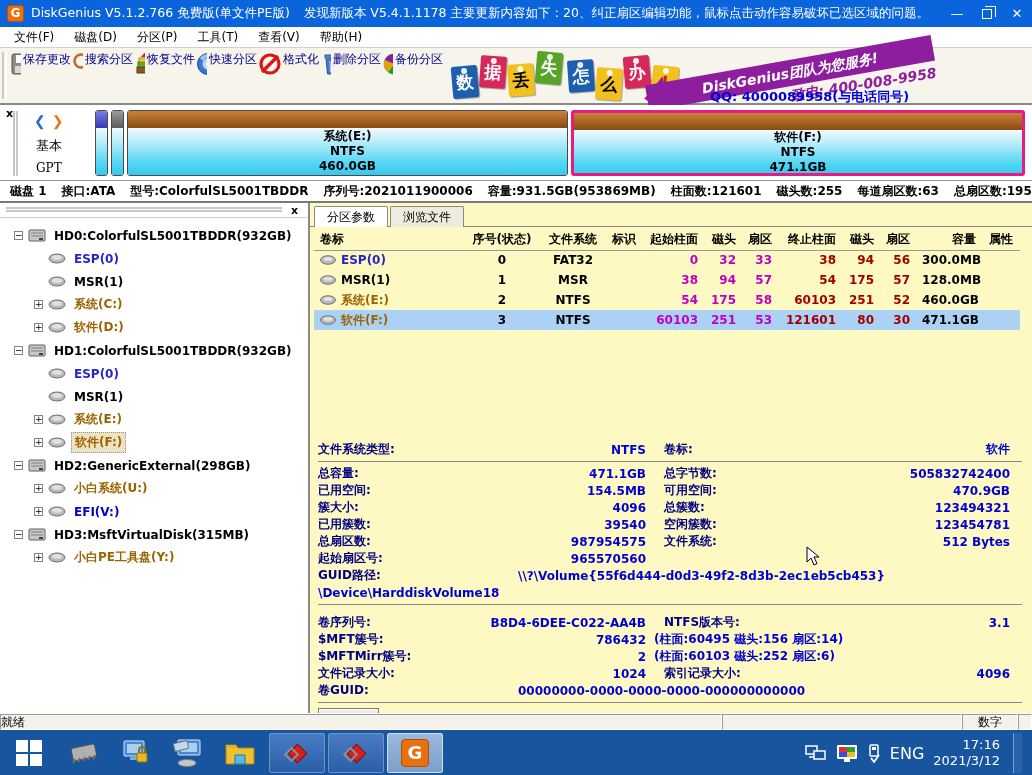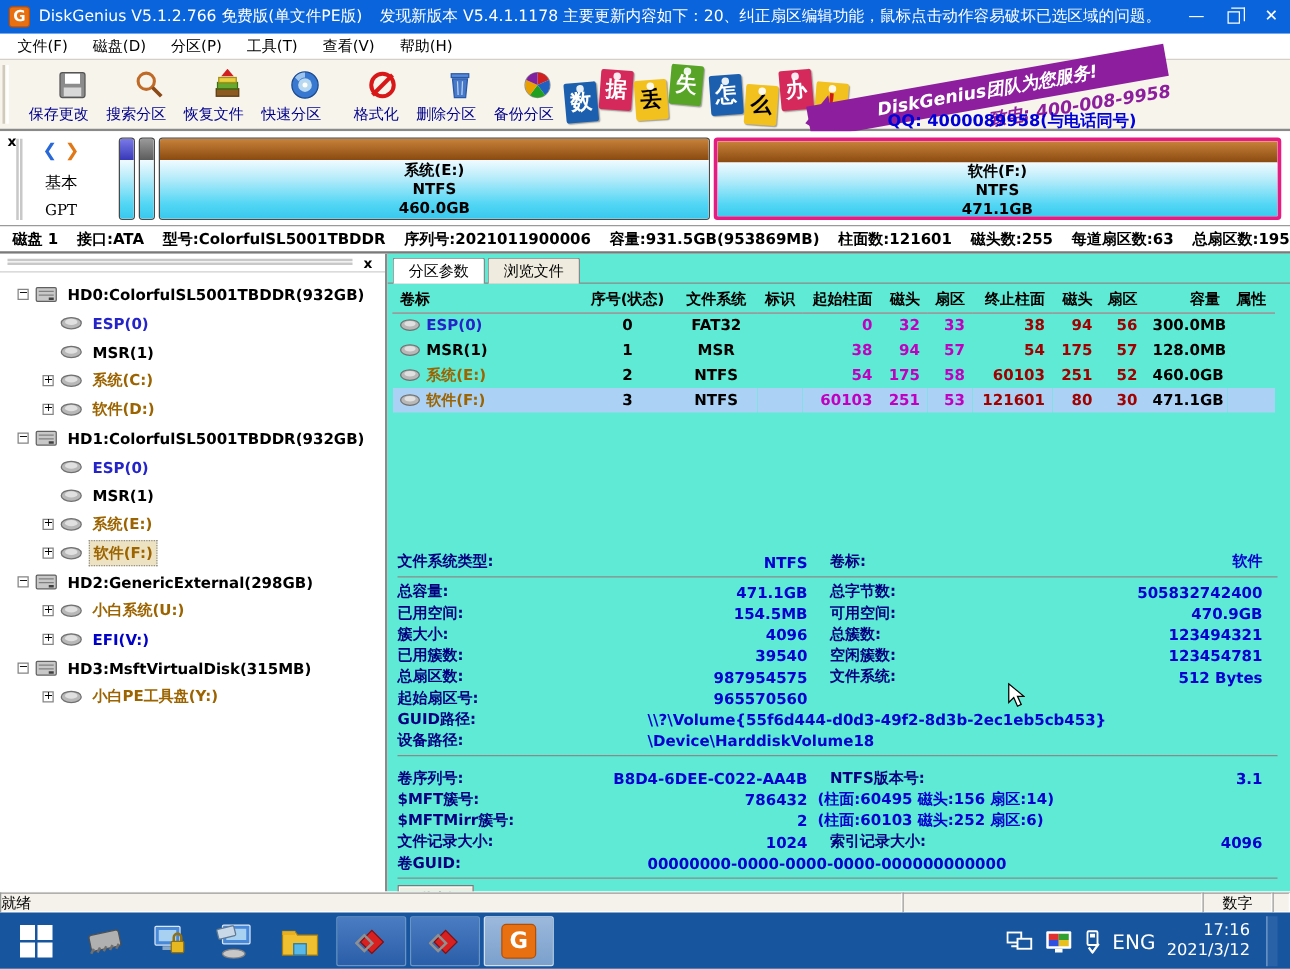--- a/index.html
+++ b/index.html
@@ -16,21 +16,21 @@
 .restore-glyph { width:10px; height:10px; border:1px solid #fff; position:relative; }
 .restore-glyph:before { content:""; position:absolute; left:2px; top:-4px; width:10px; height:10px; border:1px solid #fff; border-bottom:none; border-left:none; }
 
 
 .menubar { height:21px; background:#fff; border-bottom:1px solid #d4d0c8; display:flex; align-items:center; padding-left:4px; }
 .menu-item { padding:2px 10px; color:#000; }
 
 
 .toolbar { height:57px; background:#f7f4ec; border-bottom:2px solid #8a8a8a; display:flex; align-items:stretch; position:relative; }
 .tb-grip { width:5px; margin:4px 2px; border-left:2px solid #cfcabc; border-right:2px solid #fff; }
-.tool-btn { width:62px; display:flex; flex-direction:column; align-items:flex-end; justify-content:center; gap:2px; padding-top:3px; }
+.tool-btn { width:62px; display:flex; flex-direction:row; align-items:flex-start; justify-content:center; gap:2px; padding-top:3px; }
 .tool-btn .lbl { color:#00008b; font-size:12px; white-space:nowrap; }
 .ad { position:absolute; left:450px; top:0; right:2px; height:55px; }
 .ad-tile { position:absolute; width:26px; height:32px; border-radius:2px; color:#fff; font-weight:bold; font-size:17px; text-align:center; line-height:32px; box-shadow:1px 1px 1px rgba(0,0,0,.35); }
 .ad-tile:before { content:""; position:absolute; left:50%; top:2px; margin-left:-3px; width:6px; height:6px; border-radius:50%; background:#fff; opacity:.9; }
 .ad-arrow { position:absolute; left:195px; top:12px; width:290px; height:26px; background:#8d1f9e; transform:rotate(-10deg); color:#fff; font-weight:bold; font-style:italic; font-size:14px; line-height:26px; text-align:center; white-space:nowrap; }
 .ad-arrow:before { content:""; position:absolute; left:-22px; top:-6px; border:19px solid transparent; border-right:22px solid #8d1f9e; }
 .ad-phone { position:absolute; left:340px; top:28px; color:#8d1f9e; font-weight:bold; font-style:italic; font-size:14px; transform:rotate(-9deg); white-space:nowrap; }
 .ad-qq { position:absolute; left:260px; top:40px; color:#0000d8; font-weight:bold; font-size:13px; white-space:nowrap; }
 
 
@@ -66,21 +66,21 @@
 .tree-item { height:23px; display:flex; align-items:center; font-weight:bold; white-space:nowrap; }
 .exp { width:9px; height:9px; border:1px solid #848484; background:#fff; font-size:9px; line-height:7px; text-align:center; margin-right:5px; flex:none; font-weight:normal; }
 .exp-none { width:9px; margin-right:5px; border:none; background:none; }
 .t-ind1 { margin-left:6px; } .t-ind2 { margin-left:26px; }
 .t-lab { margin-left:5px; padding:1px 3px; }
 .c-hd { color:#000; } .c-esp { color:#2424c8; } .c-msr { color:#000; }
 .c-brown { color:#9c6400; } .c-blue { color:#0000c8; }
 .t-sel { background:#ede3c3; border:1px dotted #909090; }
 .icon-gap { flex:none; display:flex; align-items:center; }
 
-.rightpanel { flex:1; position:relative; background:#5eead4; overflow:hidden; }
+.rightpanel { flex:1; position:relative; background:#fef9c3; overflow:hidden; }
 .tabs { display:flex; padding:3px 0 0 4px; height:24px; }
 .tab { border:1px solid #898989; border-bottom:none; background:#efecdf; padding:2px 12px 0; margin-right:2px; font-size:12px; border-radius:2px 2px 0 0; }
 .tab.active { background:#fff; position:relative; z-index:2; top:0px; }
 .tab-line { border-top:1px solid #898989; margin-top:-1px; }
 
 table.grid { border-collapse:collapse; table-layout:fixed; width:706px; margin:2px 0 0 4px; font-weight:bold; }
 table.grid th { font-weight:bold; color:#000; border-bottom:1px solid #9a9a9a; height:21px; padding:0 6px; }
 table.grid td { height:20px; padding:0 6px; white-space:nowrap; overflow:hidden; }
 th.l,td.l { text-align:left; } th.c,td.c { text-align:center; } th.r,td.r { text-align:right; }
 td.start { color:#c000c0; } td.end { color:#a00000; }
@@ -617,21 +617,20 @@
       </div>
       <div class="drow">
         <span class="dl dl1">起始扇区号:</span>
         <span class="dv dv1">965570560</span>
       </div>
       <div class="drow">
         <span class="dl dlw">GUID路径:</span>
         <span class="dv dvw">\\?\Volume{55f6d444-d0d3-49f2-8d3b-2ec1eb5cb453}</span>
       </div>
       <div class="drow">
-        <span class="dl dlw">设备路径:</span>
         <span class="dv dvw">\Device\HarddiskVolume18</span>
       </div>
       <div class="dsep"></div>
       <div class="dspacer"></div>
       <div class="drow">
         <span class="dl dl1">卷序列号:</span>
         <span class="dv dv1">B8D4-6DEE-C022-AA4B</span>
         <span class="dl dl2">NTFS版本号:</span>
         <span class="dv dv2">3.1</span>
       </div>

